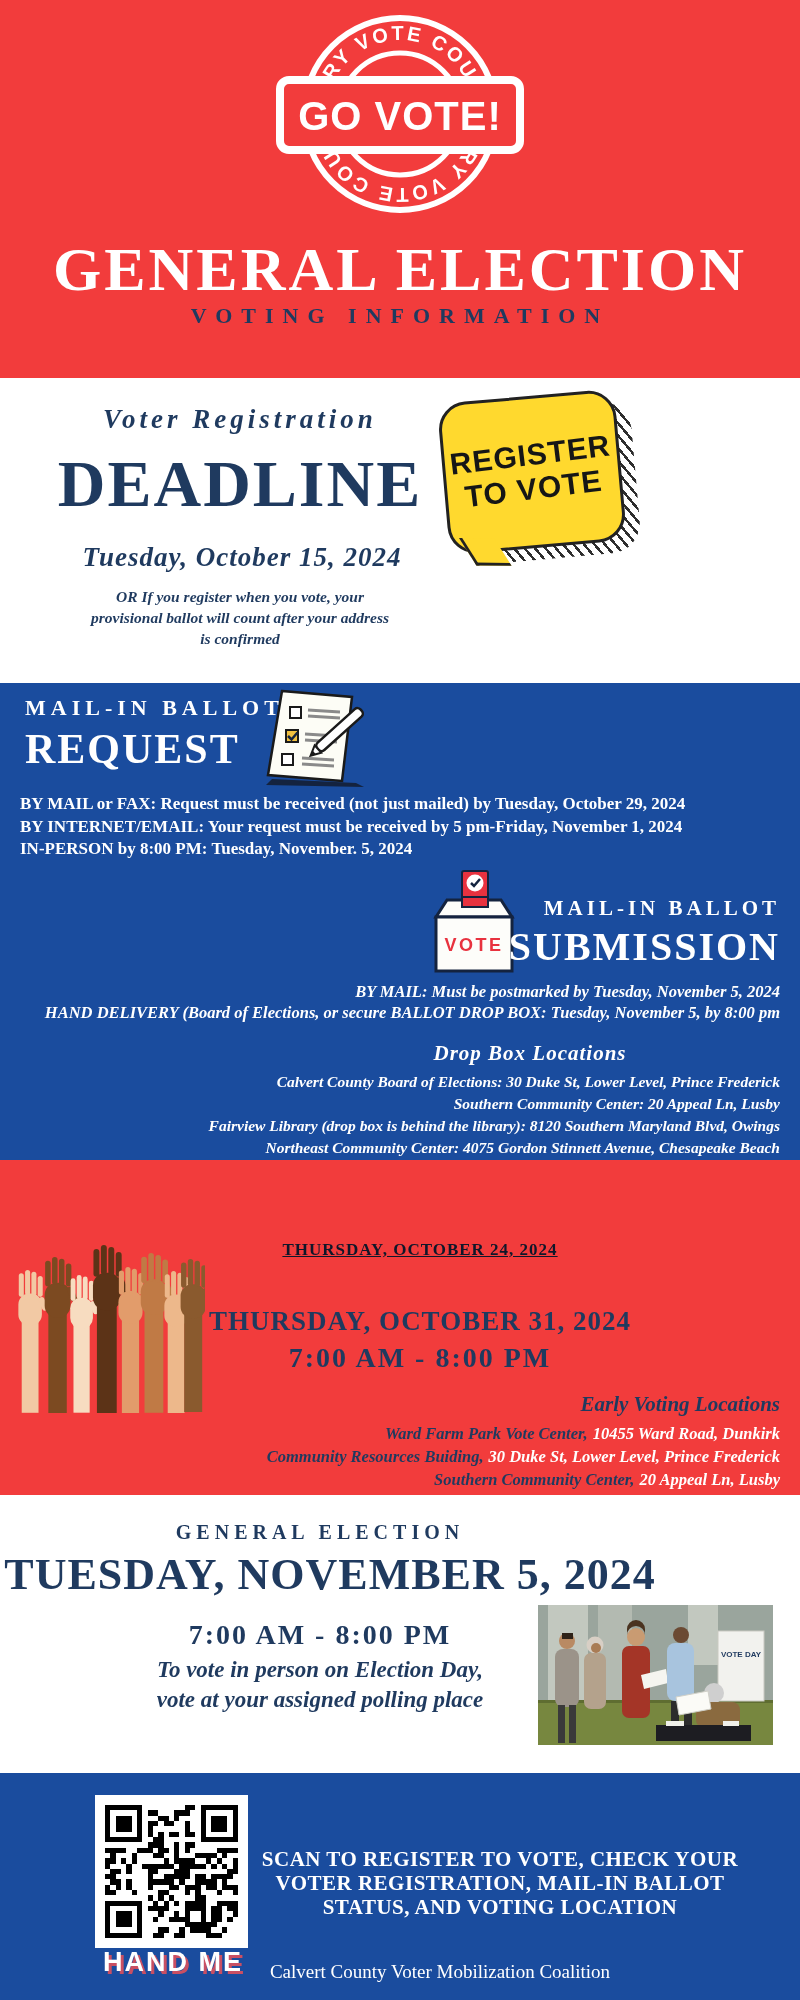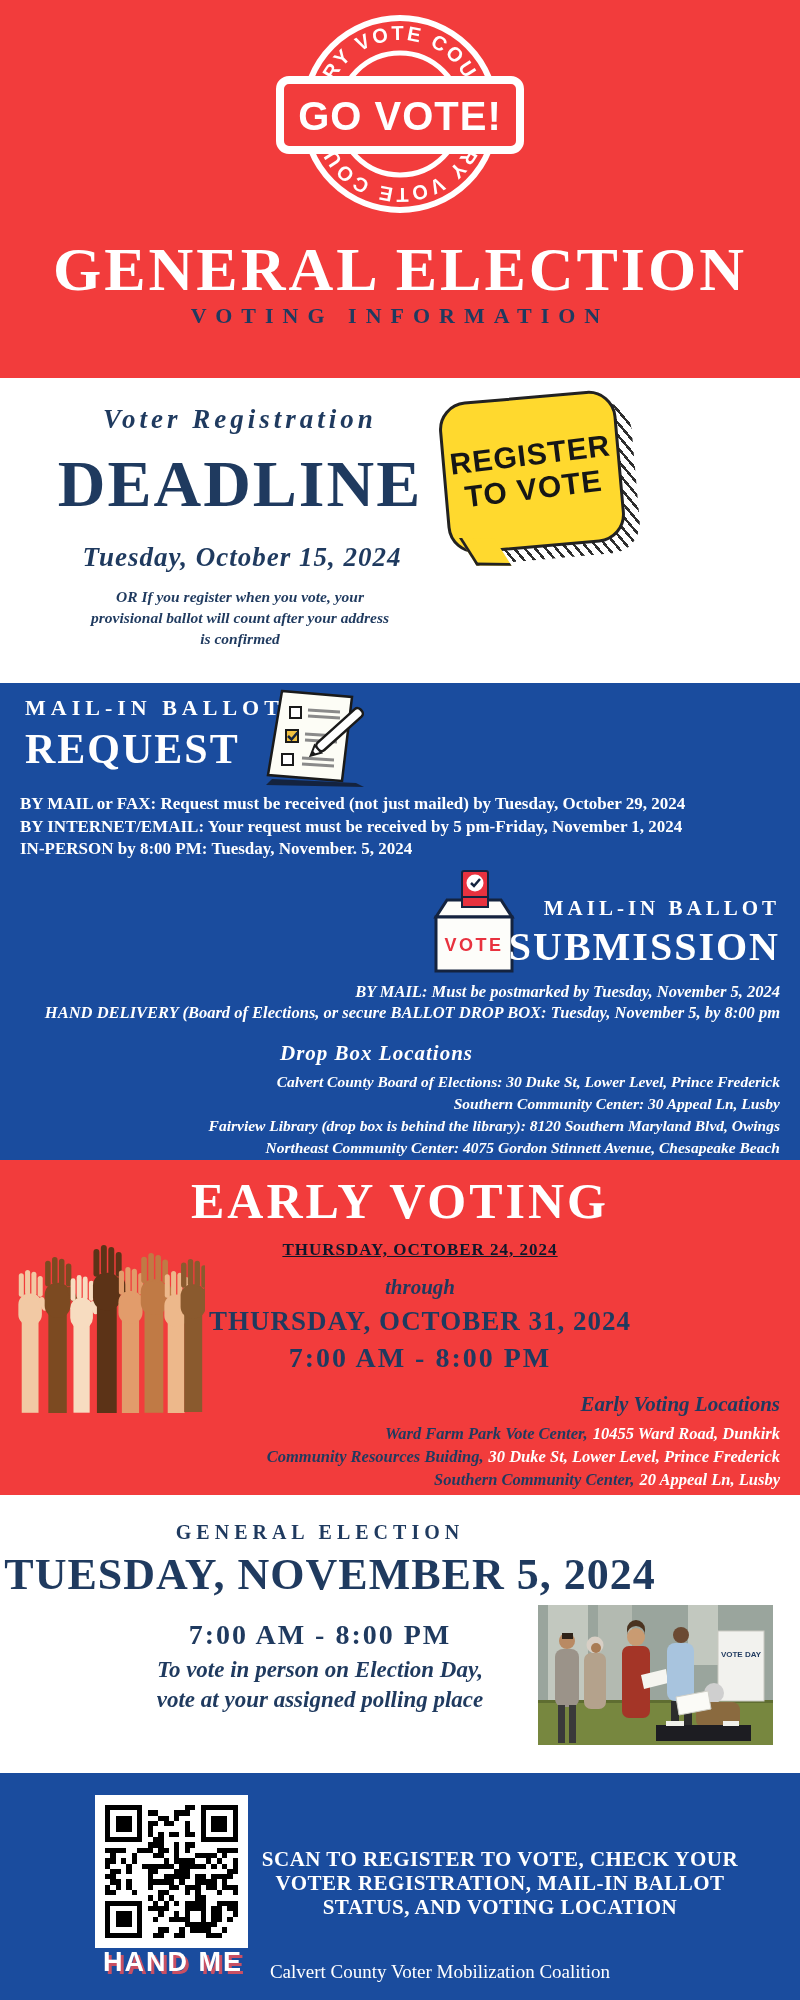--- a/index.html
+++ b/index.html
@@ -28,21 +28,21 @@
   
   .sec-blue1{height:477px;background:#1A4C9E;color:#fff;}
   .req-kicker{left:25px;top:12px;font-size:22px;font-weight:bold;letter-spacing:5px;}
   .req-title{left:25px;top:42px;font-size:42px;font-weight:bold;letter-spacing:2px;}
   .req-icon{left:252px;top:4px;}
   .req-lines{left:20px;top:110px;width:770px;font-size:17px;font-weight:bold;line-height:22.5px;}
   .sub-icon{left:428px;top:186px;}
   .sub-kicker{right:20px;top:213px;text-align:right;width:400px;left:auto;font-size:21px;font-weight:bold;letter-spacing:4px;}
   .sub-title{right:20px;top:240px;text-align:right;width:500px;left:auto;font-size:40px;font-weight:bold;letter-spacing:2px;}
   .sub-lines{right:20px;top:298px;width:780px;left:auto;text-align:right;font-size:16.5px;font-weight:bold;font-style:italic;line-height:21px;}
-  .dropbox-title{right:20px;top:358px;width:500px;left:auto;text-align:left;font-size:21px;font-weight:bold;font-style:italic;letter-spacing:1px;}
+  .dropbox-title{right:20px;top:358px;width:500px;left:auto;text-align:center;font-size:21px;font-weight:bold;font-style:italic;letter-spacing:1px;}
   .dropbox-lines{right:20px;top:388px;width:780px;left:auto;text-align:right;font-size:15.5px;font-weight:bold;font-style:italic;line-height:22px;}
   
   .sec-red2{height:335px;background:#F23C3C;}
   .ev-title{top:12px;left:0;width:800px;text-align:center;color:#fff;font-size:50px;font-weight:bold;letter-spacing:3px;}
   .ev-hands{left:15px;top:85px;}
   .ev-date1{top:80px;left:200px;width:440px;text-align:center;color:#0f172a;font-size:17px;font-weight:bold;letter-spacing:1px;text-decoration:underline;}
   .ev-through{top:115px;left:200px;width:440px;text-align:center;color:#1F3A5F;font-size:21px;font-weight:bold;font-style:italic;}
   .ev-date2{top:146px;left:200px;width:440px;text-align:center;color:#1F3A5F;font-size:27px;font-weight:bold;letter-spacing:1px;}
   .ev-hours{top:182px;left:200px;width:440px;text-align:center;color:#1F3A5F;font-size:28px;font-weight:bold;letter-spacing:2px;}
   .evl-title{right:20px;top:232px;width:500px;left:auto;text-align:right;color:#1F3A5F;font-size:21px;font-weight:bold;font-style:italic;}
@@ -152,28 +152,27 @@
 
   <div class="abs sub-kicker">MAIL-IN BALLOT</div>
   <div class="abs sub-title">SUBMISSION</div>
   <div class="abs sub-lines">
     <div>BY MAIL: Must be postmarked by Tuesday, November 5, 2024</div>
     <div>HAND DELIVERY (Board of Elections, or secure BALLOT DROP BOX: Tuesday, November 5, by 8:00 pm</div>
   </div>
   <div class="abs dropbox-title">Drop Box Locations</div>
   <div class="abs dropbox-lines">
     <div>Calvert County Board of Elections: 30 Duke St, Lower Level, Prince Frederick</div>
-    <div>Southern Community Center: 30 Appeal Ln, Lusby</div>
+    <div>Southern Community Center: 20 Appeal Ln, Lusby</div>
     <div>Fairview Library (drop box is behind the library): 8120 Southern Maryland Blvd, Owings</div>
     <div>Northeast Community Center: 4075 Gordon Stinnett Avenue, Chesapeake Beach</div>
   </div>
 </div>
 
 <div class="sec sec-red2">
-  <div class="abs ev-title">EARLY VOTING</div>
 
   <svg class="abs ev-hands" width="190" height="168" viewBox="0 0 190 168">
     <defs>
       <g id="hand">
         <rect x="8" y="58" width="20" height="112"></rect>
         <rect x="4" y="28" width="28" height="38" rx="13"></rect>
         <rect x="4.5" y="4" width="6" height="28" rx="3"></rect>
         <rect x="12" y="0" width="6" height="30" rx="3"></rect>
         <rect x="19.5" y="2" width="6" height="29" rx="3"></rect>
         <rect x="27" y="7" width="6" height="25" rx="3"></rect>
@@ -184,21 +183,20 @@
     <use href="#hand" fill="#7C4A21" transform="translate(26,12) scale(0.92)"></use>
     <use href="#hand" fill="#F7DCC0" transform="translate(52,30) scale(0.81)"></use>
     <use href="#hand" fill="#5C3317" transform="translate(74,0) scale(0.99)"></use>
     <use href="#hand" fill="#E29C6B" transform="translate(100,22) scale(0.86)"></use>
     <use href="#hand" fill="#C07A45" transform="translate(122,8) scale(0.94)"></use>
     <use href="#hand" fill="#EDB88B" transform="translate(146,26) scale(0.84)"></use>
     <use href="#hand" fill="#8A5A2E" transform="translate(162,14) scale(0.90)"></use>
   </svg>
 
   <div class="abs ev-date1">THURSDAY, OCTOBER 24, 2024</div>
-  <div class="abs ev-through">through</div>
   <div class="abs ev-date2">THURSDAY, OCTOBER 31, 2024</div>
   <div class="abs ev-hours">7:00 AM - 8:00 PM</div>
   <div class="abs evl-title">Early Voting Locations</div>
   <div class="abs evl-lines">
     <div>
       <span class="evl-name">Ward Farm Park Vote Center,</span><span class="evl-addr">10455 Ward Road, Dunkirk</span>
     </div>
     <div>
       <span class="evl-name">Community Resources Buiding,</span><span class="evl-addr">30 Duke St, Lower Level, Prince Frederick</span>
     </div>

